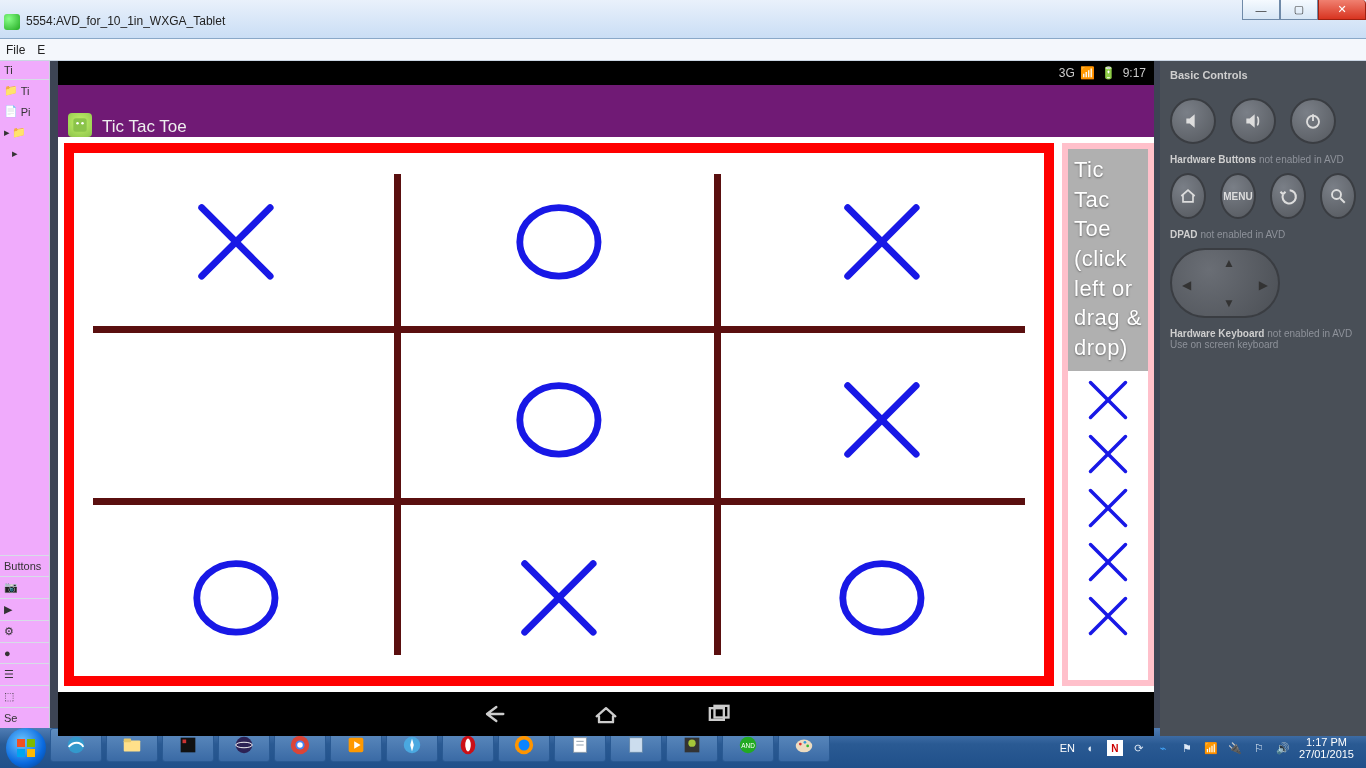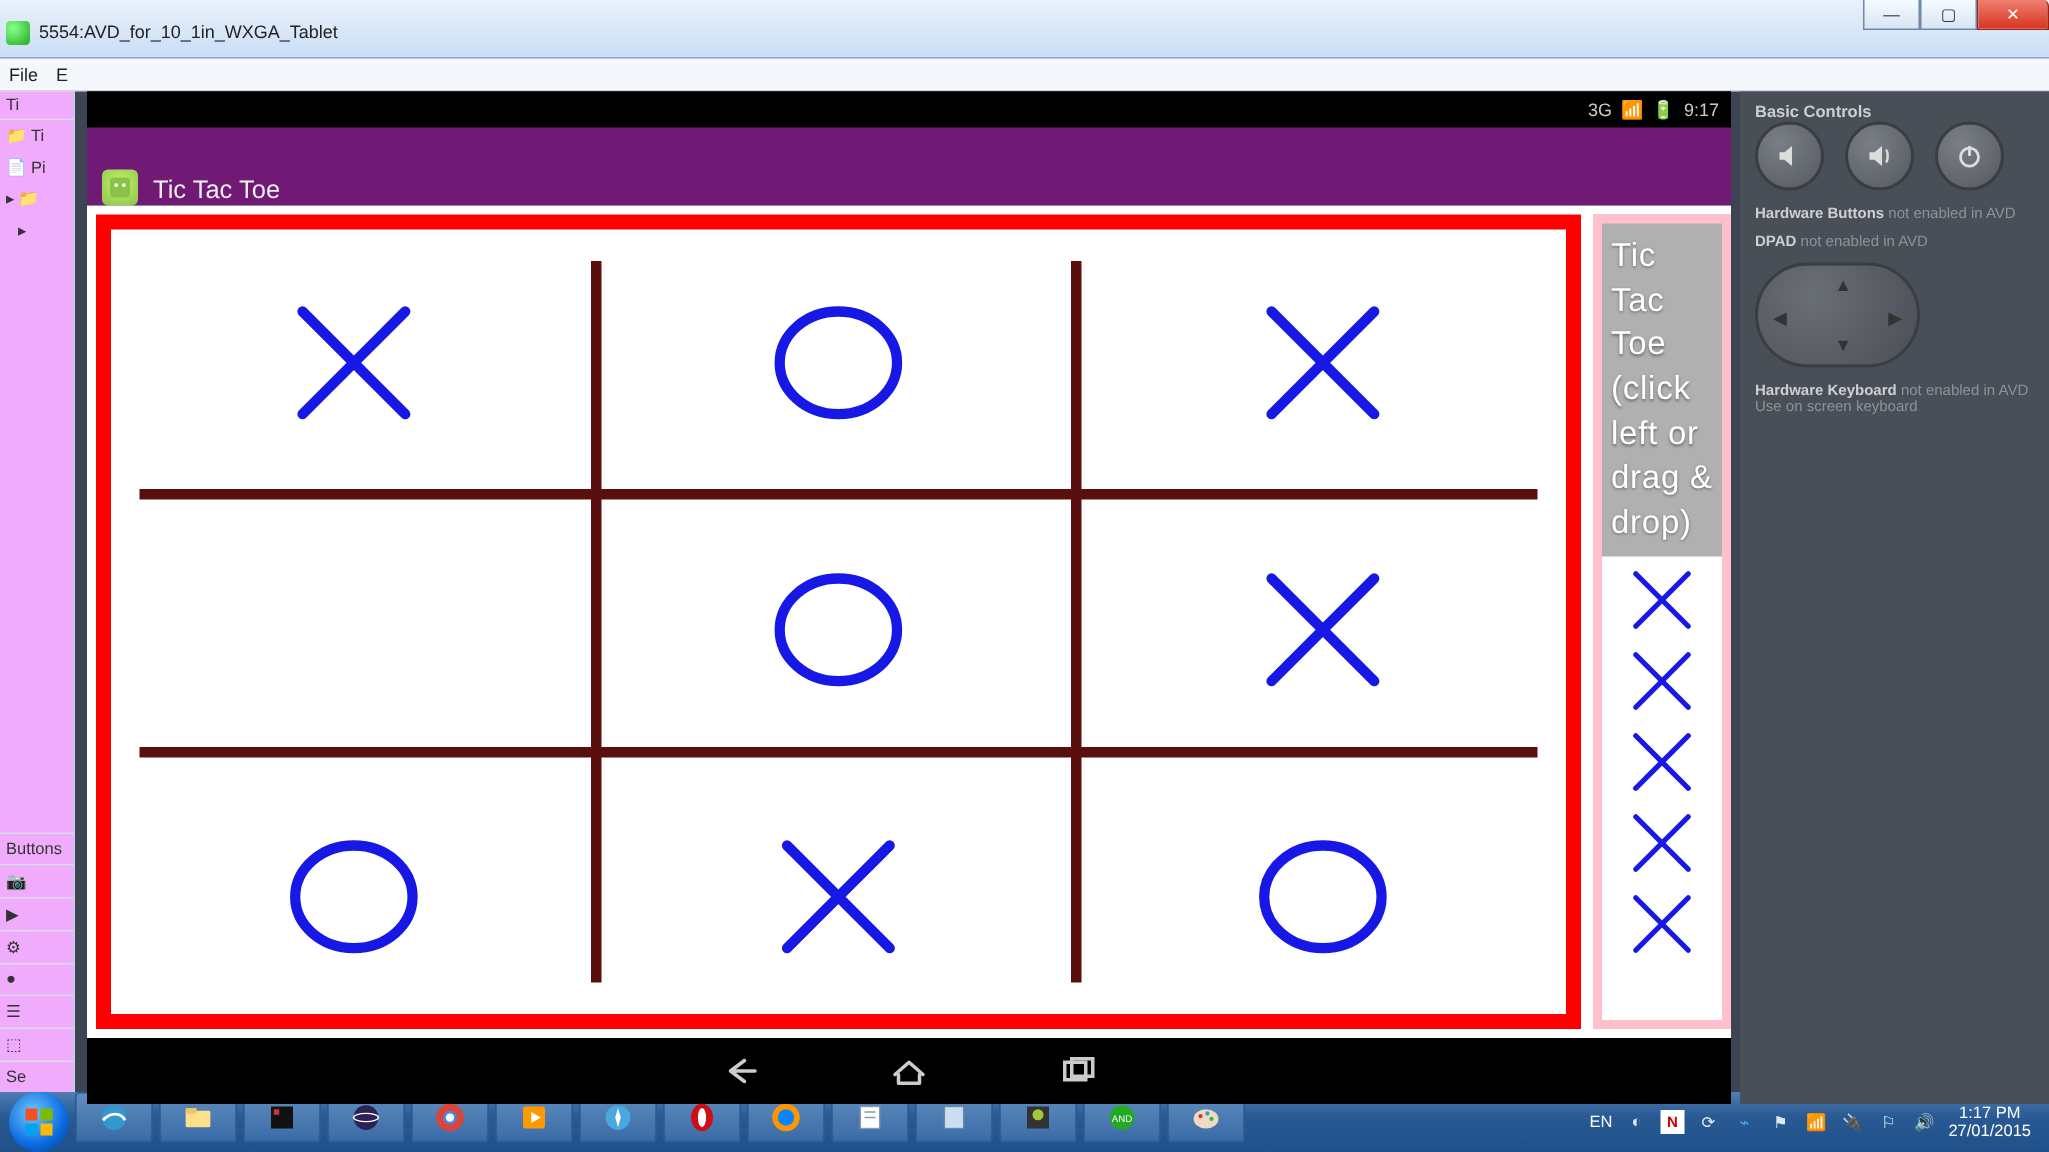--- a/index.html
+++ b/index.html
@@ -53,21 +53,21 @@
 .palette-pieces{background:#fff;width:80px;flex:1;display:flex;flex-direction:column;align-items:center;gap:4px;padding:4px 0}
 .palette-pieces .piece{width:50px;height:50px}
 .palette-pieces .piece svg{width:100%;height:100%}
 
 .navbar{height:44px;background:#000;display:flex;align-items:center;justify-content:center;gap:80px}
 .navbtn{width:32px;height:32px;color:#ddd;display:flex;align-items:center;justify-content:center}
 .navbtn svg{width:28px;height:28px;stroke:#ccc;fill:none;stroke-width:2}
 
 
 .emu-ctrl{position:absolute;right:0;top:0;width:206px;height:675px;background:#494f57;color:#bdbdbd;padding:8px 10px;font-size:11px}
-.ec-head{font-size:11px;color:#cfcfcf;margin-bottom:0;font-weight:bold}
+.ec-head{font-size:11px;color:#cfcfcf;margin-bottom:17px;font-weight:bold}
 .ec-row{display:flex;gap:14px;margin-bottom:10px}
 .ec-btn{width:46px;height:46px;border-radius:50%;background:radial-gradient(circle at 35% 30%,#7a7f87,#55595f);border:2px solid #3a3d42;display:flex;align-items:center;justify-content:center;color:#ddd;font-size:10px;font-weight:bold}
 .ec-note{font-size:10px;color:#8e929a;margin:4px 0 8px}
 .ec-note b{color:#cfcfcf}
 .dpad{width:110px;height:70px;border-radius:40px;background:radial-gradient(circle at 35% 30%,#6a6e75,#4b4f55);border:2px solid #3a3d42;position:relative;margin:4px 0 10px}
 .dpad .arr{position:absolute;color:#333;font-size:12px}
 
 
 .taskbar{height:40px;background:linear-gradient(#4f7db5,#2a5a93 40%,#20508a);display:flex;padding:0 6px;gap:4px;color:#fff}
 .start{width:40px;height:40px;border-radius:50%;background:radial-gradient(circle at 40% 35%,#6fc8ff,#0a6adf 60%,#033a82);display:flex;align-items:center;justify-content:center}
@@ -254,20 +254,39 @@
               </svg>
             </div>
           <div class="ec-btn">
               <svg width="18" height="18" viewBox="0 0 24 24" fill="none" stroke="#ddd" stroke-width="2.5">
                 <circle cx="12" cy="13" r="8"></circle>
                 <line x1="12" y1="3" x2="12" y2="12"></line>
               </svg>
             </div>
         </div>
         <div class="ec-note"><b>Hardware Buttons</b> <span>not enabled in AVD</span></div>
+        <div class="ec-row">
+          <div class="ec-btn">
+              <svg width="20" height="20" viewBox="0 0 24 24" fill="none" stroke="#ddd" stroke-width="2">
+                <path d="M4 12 L12 5 L20 12 M6 11v8h12v-8"></path>
+              </svg>
+            </div>
+          <div class="ec-btn">MENU</div>
+          <div class="ec-btn">
+              <svg width="20" height="20" viewBox="0 0 24 24" fill="none" stroke="#ddd" stroke-width="2.5">
+                <path d="M14 5 A8 8 0 1 1 6 10 M6 10 L3 7 M6 10 L9 7"></path>
+              </svg>
+            </div>
+          <div class="ec-btn">
+              <svg width="18" height="18" viewBox="0 0 24 24" fill="none" stroke="#ddd" stroke-width="2.5">
+                <circle cx="10" cy="10" r="6"></circle>
+                <line x1="15" y1="15" x2="21" y2="21"></line>
+              </svg>
+            </div>
+        </div>
         <div class="ec-note"><b>DPAD</b> <span>not enabled in AVD</span></div>
         <div class="dpad">
           <span class="arr" style="left:48%;top:6px">▲</span>
           <span class="arr" style="left:48%;bottom:6px">▼</span>
           <span class="arr" style="left:10px;top:28px">◀</span>
           <span class="arr" style="right:10px;top:28px">▶</span>
         </div>
         <div class="ec-note"><b>Hardware Keyboard</b> <span>not enabled in AVD</span><br><span>Use on screen keyboard</span></div>
       </div>
     </div>

